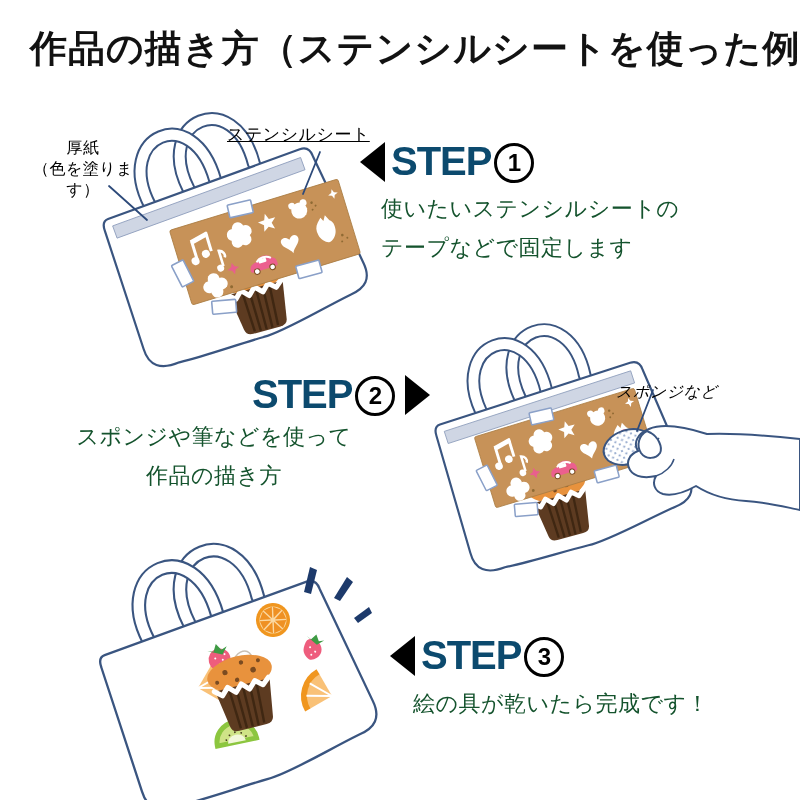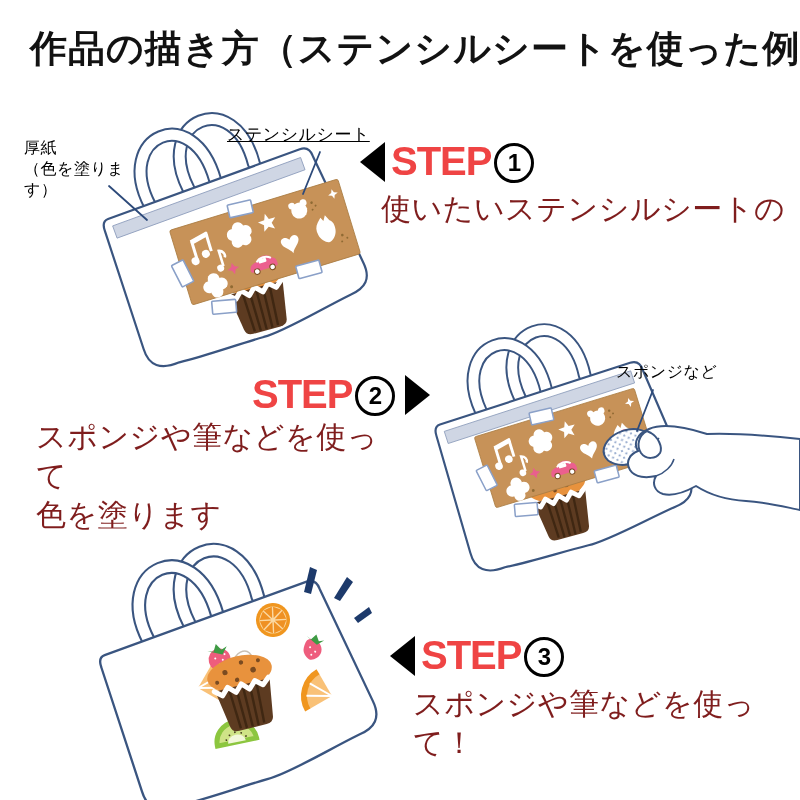--- a/index.html
+++ b/index.html
@@ -1,31 +1,31 @@
 <!DOCTYPE html>
 <html><head>
 <meta charset="utf-8">
 <style>
   html,body{margin:0;padding:0;}
   body{width:800px;height:800px;background:#ffffff;position:relative;overflow:hidden;
        font-family:"Liberation Sans","DejaVu Sans",sans-serif;color:#111;}
   .abs{position:absolute;}
   .page-title{left:30px;top:24px;font-size:37px;font-weight:600;letter-spacing:1px;color:#121212;white-space:nowrap;}
   .step-header{display:flex;align-items:center;position:absolute;}
-  .step-word{font-size:40px;font-weight:800;letter-spacing:-1px;color:#ef4444;}
+  .step-word{font-size:40px;font-weight:800;letter-spacing:-1px;color:#0c4a6e;}
   .step-num{display:inline-flex;align-items:center;justify-content:center;width:34px;height:34px;
             border:3.5px solid #000;border-radius:50%;font-size:24px;font-weight:800;color:#000;
             margin-left:3px;margin-top:3px;}
   .tri{width:0;height:0;}
   .tri-l{border-top:20px solid transparent;border-bottom:20px solid transparent;border-right:25px solid #000;margin-right:6px;}
   .tri-r{border-top:20px solid transparent;border-bottom:20px solid transparent;border-left:25px solid #000;margin-left:10px;}
-  .step-lines{position:absolute;font-size:30px;line-height:39px;color:#7f1d1d;letter-spacing:0.5px;}
-  .step-lines.right{text-align:left;}
+  .step-lines{position:absolute;font-size:22px;line-height:39px;color:#14532d;letter-spacing:0.5px;}
+  .step-lines.right{text-align:center;}
   .small-label{position:absolute;font-size:16px;color:#000;letter-spacing:0.5px;}
-  .center{}
+  .center{text-align:center;}
   svg{position:absolute;overflow:visible;}
   .bag-body{fill:#ffffff;stroke:#3a5580;stroke-width:2.2;stroke-linejoin:round;}
   .h-outer{fill:none;stroke:#3a5580;stroke-width:14;stroke-linecap:round;}
   .h-inner{fill:none;stroke:#ffffff;stroke-width:10;stroke-linecap:round;}
   .board{fill:#cfd6e4;stroke:#8c9cbb;stroke-width:0.8;}
   .cutout{fill:#ffffff;}
   .tape{fill:#ffffff;stroke:#8aa0c8;stroke-width:1.6;}
   .leader{stroke:#2d4a7a;stroke-width:1.8;stroke-linecap:round;}
   .navy{fill:#1d3a6b;}
 </style>
@@ -235,50 +235,51 @@
 </div>
 <div class="small-label" style="left:227px;top:123px;font-size:17px;text-decoration:underline;">ステンシルシート</div>
 
 <div class="step-header" style="left:360px;top:139px;">
   <span class="tri tri-l"></span>
   <span class="step-word">STEP</span>
   <span class="step-num">1</span>
 </div>
 <div class="step-lines" style="left:381px;top:189px;">
   <div>使いたいステンシルシートの</div>
+  <div>テープなどで固定します</div>
 </div>
 
 <div class="step-header" style="left:252px;top:372px;">
   <span class="step-word">STEP</span>
   <span class="step-num">2</span>
   <span class="tri tri-r"></span>
 </div>
 <div class="step-lines right" style="left:36px;top:417px;width:356px;">
   <div>スポンジや筆などを使って</div>
-  <div>色を塗ります</div>
+  <div>作品の描き方</div>
 </div>
 
 <svg class="abs" style="left:395px;top:335px;" width="405" height="255" viewBox="0 0 405 255">
   <g transform="translate(168,132) rotate(-18) scale(0.98)">
     <use href="#bag-body"></use>
     <rect class="board" x="-104" y="-72" width="200" height="13"></rect>
   </g>
   <use href="#cupcake-raw" transform="translate(162,152) rotate(-15) scale(0.95)"></use>
   <use href="#stencil" transform="translate(170,113) rotate(-17) scale(0.95)"></use>
   <circle cx="231" cy="103" r="9" fill="#ee5d7d"></circle>
   <g>
     <ellipse cx="233" cy="112" rx="25" ry="17" transform="rotate(-18 233 112)" fill="url(#dots)" stroke="#3a5580" stroke-width="2"></ellipse>
     <path d="M 405,104 C 368,100 340,98 312,99 C 290,92 268,88 254,94 C 242,99 238,108 243,116 C 235,119 230,127 235,135 C 240,143 252,143 261,141 C 257,148 259,156 268,159 C 279,162 292,156 301,151 C 315,160 333,165 351,166 C 371,167 390,172 405,175 Z" fill="#ffffff" stroke="#3a5580" stroke-width="2" stroke-linejoin="round"></path>
     <path d="M 261,141 C 270,138 277,131 279,124" fill="none" stroke="#3a5580" stroke-width="1.5"></path>
     <path d="M 243,116 C 252,114 260,109 264,103" fill="none" stroke="#3a5580" stroke-width="1.5"></path>
     <path d="M 252,96 C 244,100 241,110 246,118 C 251,125 261,124 265,118 C 268,112 263,102 256,98 Z" fill="#ffffff" stroke="#3a5580" stroke-width="2"></path>
   </g>
   <line class="leader" x1="258" y1="55" x2="242" y2="96"></line>
 </svg>
-<div class="small-label" style="left:616px;top:362px;">スポンジなど</div>
+<div class="small-label" style="left:616px;top:382px;font-style:italic;">スポンジなど</div>
 
 <svg class="abs" style="left:70px;top:540px;" width="340" height="260" viewBox="0 0 340 260">
   <g transform="translate(168,156) rotate(-20) scale(1.05)">
     <use href="#bag-body"></use>
   </g>
   <g>
     <use href="#orange-full" transform="translate(203,80) rotate(20)"></use>
     <use href="#strawberry-small" transform="translate(243,108) rotate(14)"></use>
     <use href="#orange-quarter" transform="translate(128,148) rotate(-60)"></use>
     <use href="#orange-quarter" transform="translate(262,156) rotate(150)"></use>
@@ -291,14 +292,14 @@
     <polygon class="navy" points="284,78 299,67 302,73 288,83"></polygon>
   </g>
 </svg>
 
 <div class="step-header" style="left:390px;top:633px;">
   <span class="tri tri-l"></span>
   <span class="step-word">STEP</span>
   <span class="step-num">3</span>
 </div>
 <div class="step-lines" style="left:413px;top:684px;">
-  <div>スポンジや筆などを使って！</div>
+  <div>絵の具が乾いたら完成です！</div>
 </div>
 
 </body></html>

